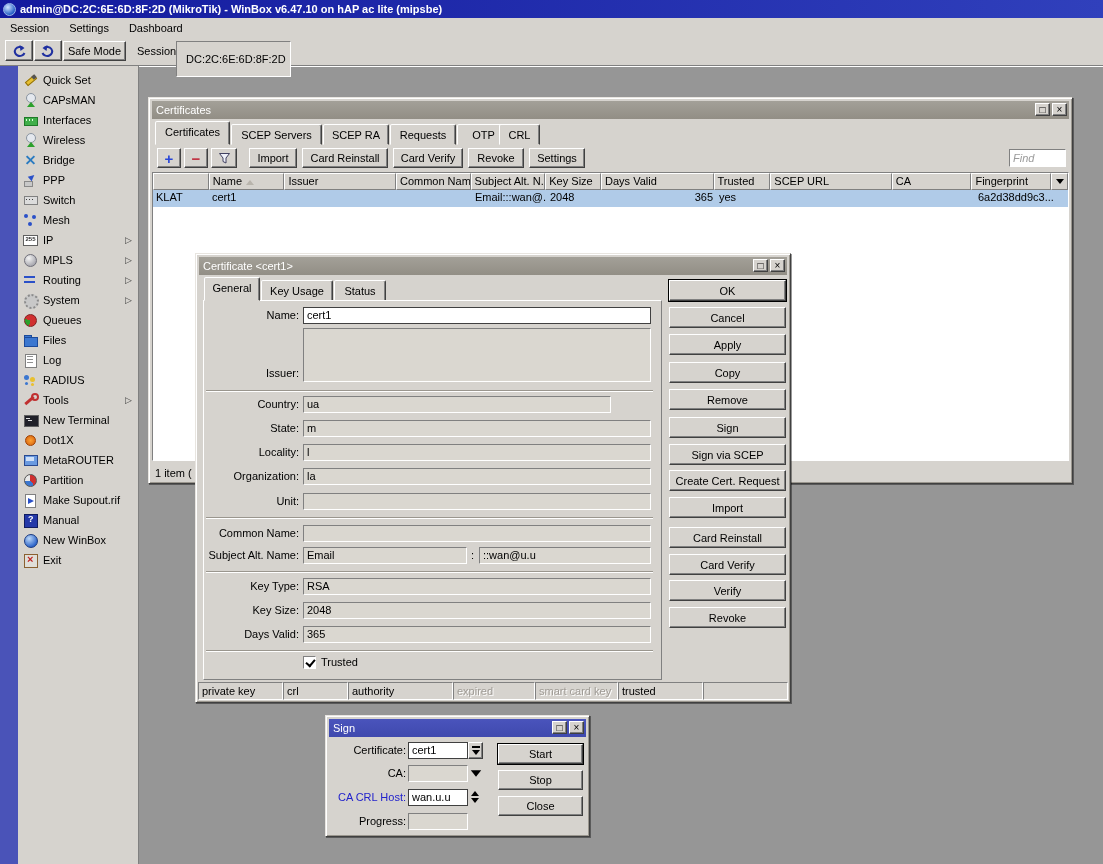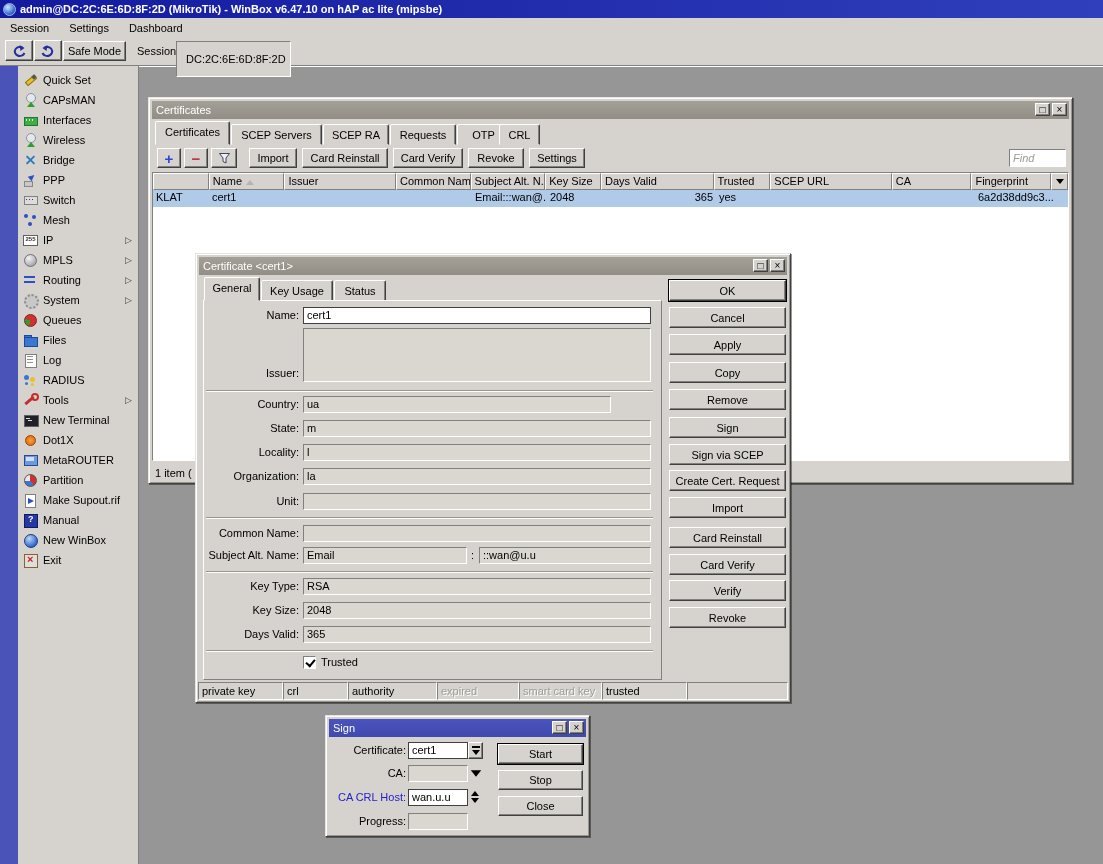--- a/index.html
+++ b/index.html
@@ -406,21 +406,21 @@
     <div class="btn dbtn" style="top:216px;">Create Cert. Request</div>
     <div class="btn dbtn" style="top:243px;">Import</div>
     <div class="btn dbtn" style="top:273px;">Card Reinstall</div>
     <div class="btn dbtn" style="top:300px;">Card Verify</div>
     <div class="btn dbtn" style="top:326px;">Verify</div>
     <div class="btn dbtn" style="top:353px;">Revoke</div>
 
     <div class="flagbar">
       <div class="flag" style="width:85px;">private key</div>
       <div class="flag" style="width:65px;">crl</div>
-      <div class="flag" style="width:89px;">authority</div>
+      <div class="flag" style="width:105px;">authority</div>
       <div class="flag dis" style="width:82px;">expired</div>
       <div class="flag dis" style="width:83px;">smart card key</div>
       <div class="flag" style="width:85px;">trusted</div>
       <div class="flag" style="flex:1;"></div>
     </div>
   </div>
 
   <div class="win" style="left:325px;top:708px;width:265px;height:122px;z-index:30;">
     <div class="wtitle blue">
       <span>Sign</span>

